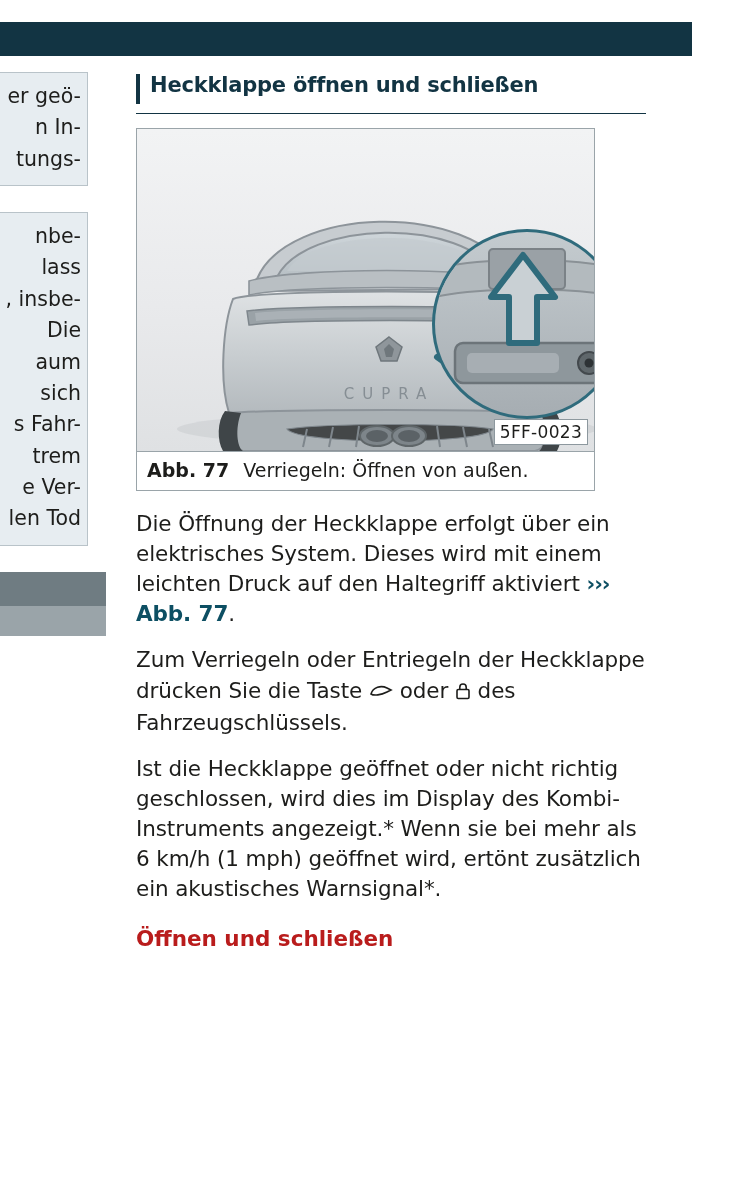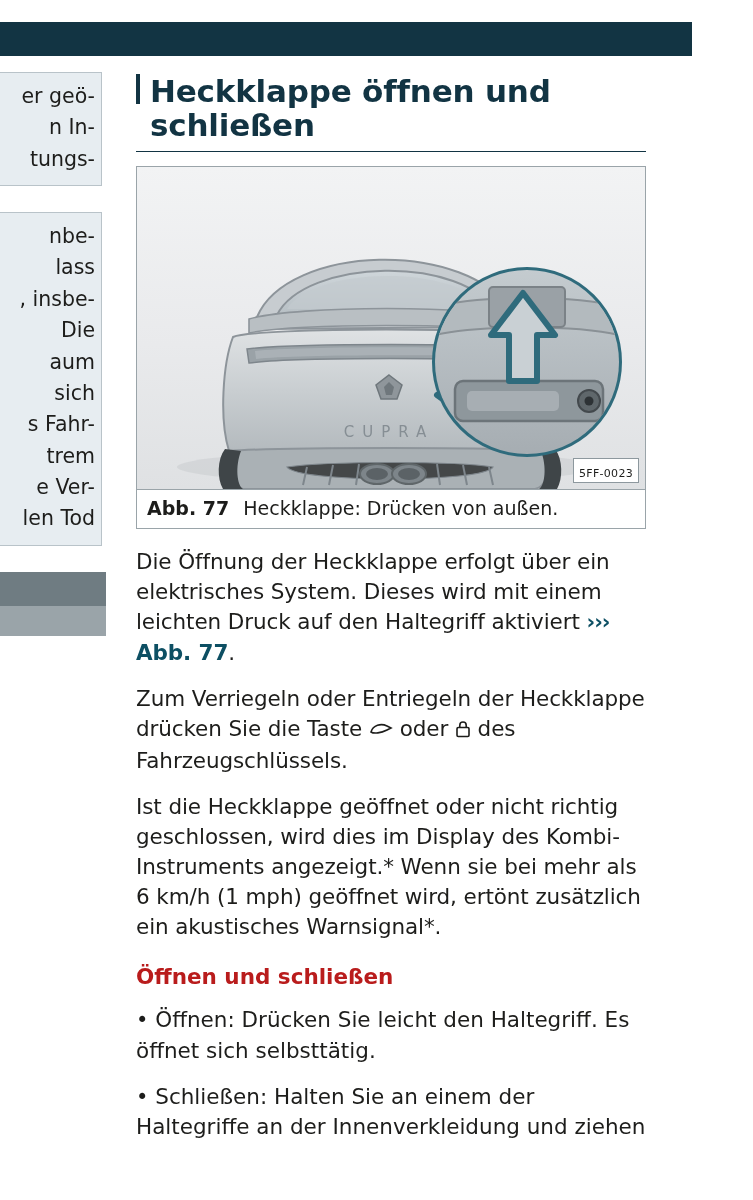--- a/index.html
+++ b/index.html
@@ -38,21 +38,21 @@
   }
 
   
   .left-col {
     position: absolute;
     left: 0;
     top: 72px;
     width: 106px;
   }
   .note-box {
-    width: 102px;
+    width: 88px;
     box-sizing: border-box;
     border: 1px solid #b9c3c9;
     border-left: none;
     background: #e7edf1;
     padding: 8px 6px 10px 4px;
     margin-bottom: 26px;
     font-size: 20.5px;
     line-height: 1.53;
     color: #1d1d1b;
     text-align: right;
@@ -87,48 +87,48 @@
   }
   .title-rule {
     width: 4px;
     min-width: 4px;
     align-self: stretch;
     background: #123443;
     margin-right: 10px;
     height: 30px;
   }
   .section-title {
-    font-size: 31px;
+    font-size: 21px;
     font-weight: bold;
     letter-spacing: -0.2px;
     line-height: 1.1;
     color: #123443;
   }
 
   
   .figure {
-    width: 510px;
+    width: 459px;
     border: 1px solid #9aa4a9;
     box-sizing: border-box;
     background: #fff;
   }
   .fig-img {
     position: relative;
     height: 322px;
     background: linear-gradient(180deg, #f2f3f4 0%, #e9eaec 55%, #dfe1e3 100%);
     overflow: hidden;
   }
   .fig-code {
     position: absolute;
     right: 6px;
     bottom: 6px;
     background: #ffffff;
     border: 1px solid #8d989e;
-    font-size: 11px;
-    padding: 8px 5px 2px 5px;
+    font-size: 17px;
+    padding: 2px 5px 2px 5px;
     letter-spacing: 0.3px;
     color: #1d1d1b;
     font-family: "DejaVu Sans", "Liberation Sans", sans-serif;
   }
   .fig-caption {
     border-top: 1px solid #9aa4a9;
     padding: 7px 10px 8px 10px;
     font-size: 19px;
     line-height: 1.2;
   }
@@ -294,21 +294,21 @@
             <circle cx="452" cy="234" r="11" fill="#5f676b" stroke="#43494d" stroke-width="2"></circle>
             <circle cx="452" cy="234" r="4.5" fill="#2d3235"></circle>
 
             <path d="M386 126 L418 168 L400 168 L400 214 L372 214 L372 168 L354 168 Z" fill="#c9d0d4" stroke="#2f6b7c" stroke-width="6" stroke-linejoin="round"></path>
           </g>
         </svg>
         <div class="fig-code">5FF-0023</div>
       </div>
       <div class="fig-caption">
         <b>Abb. 77</b>
-        <span class="cap-text" style="display:inline-block;width:8px;"></span><span class="cap-text">Heckklappe: Drücken von außen.</span>
+        <span class="cap-text" style="display:inline-block;width:8px;"></span><span class="cap-text">Verriegeln: Öffnen von außen.</span>
       </div>
     </div>
 
     <p class="body first">
       <span>Die Öffnung der Heckklappe erfolgt über ein elektrisches System. Dieses wird mit einem leichten Druck auf den Haltegriff aktiviert </span><span class="xref-arrows">›››</span> <span class="xref">Abb. 77</span><span>.</span>
     </p>
 
     <p class="body">
       <span>Zum Verriegeln oder Entriegeln der Heckklappe drücken Sie die Taste </span><span class="key-glyph">
         <svg width="24" height="17" viewBox="0 0 24 17" xmlns="http://www.w3.org/2000/svg">
@@ -319,27 +319,17 @@
           <rect x="2" y="7.5" width="12" height="9" rx="1.2" fill="none" stroke="#1d1d1b" stroke-width="1.6"></rect>
           <path d="M4.8 7.5 V5.2 A3.2 3.2 0 0 1 11.2 5.2 V7.5" fill="none" stroke="#1d1d1b" stroke-width="1.6"></path>
         </svg>
       </span><span> des Fahrzeugschlüssels.</span>
     </p>
 
     <p class="body">Ist die Heckklappe geöffnet oder nicht richtig geschlossen, wird dies im Display des Kombi-Instruments angezeigt.* Wenn sie bei mehr als 6 km/h (1 mph) geöffnet wird, ertönt zusätzlich ein akustisches Warnsignal*.</p>
 
     <h3 class="subhead">Öffnen und schließen</h3>
 
-    <ul class="bullets">
-      <li>
-        <span class="bullet-dot">•</span>
-        <span>Öffnen: Drücken Sie leicht den Haltegriff. Es öffnet sich selbsttätig.</span>
-      </li>
-      <li>
-        <span class="bullet-dot">•</span>
-        <span>Schließen: Halten Sie an einem der Haltegriffe an der Innenverkleidung und ziehen</span>
-      </li>
-    </ul>
 
   </div>
 
   <div class="right-margin"></div>
 </div>
 
 </body></html>

